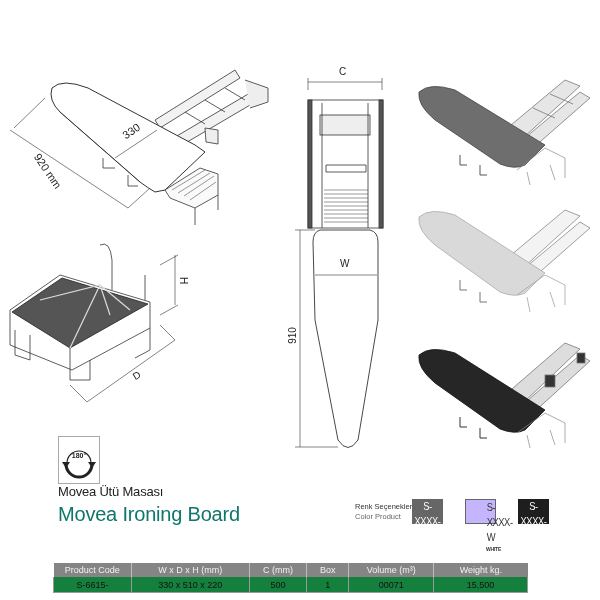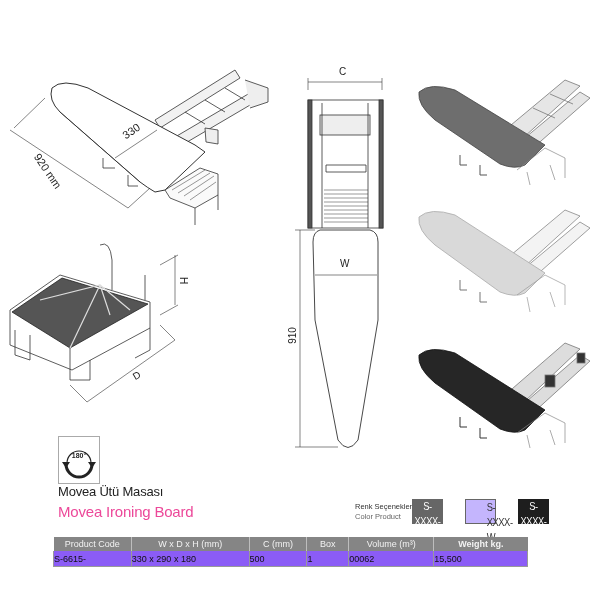--- a/index.html
+++ b/index.html
@@ -1,33 +1,33 @@
 <!DOCTYPE html>
 <html><head>
 <meta charset="utf-8">
 <style>
   html, body { margin:0; padding:0; background:#ffffff; }
   body { width:600px; height:600px; position:relative; overflow:hidden; font-family:"Liberation Sans", sans-serif; color:#222; }
   .abs { position:absolute; }
   svg { display:block; }
   .title-tr { position:absolute; left:58px; top:484px; font-size:13px; color:#222; letter-spacing:-0.2px; }
-  .title-en { position:absolute; left:58px; top:503px; font-size:15px; color:#ec4899; letter-spacing:-0.2px; }
+  .title-en { position:absolute; left:58px; top:503px; font-size:20px; color:#0f766e; letter-spacing:-0.2px; }
   .rotate-badge { position:absolute; left:58px; top:436px; width:40px; height:46px; border:1px solid #aaa; background:#fff; }
   .color-label { position:absolute; left:355px; top:502px; font-size:7.5px; line-height:10px; color:#333; }
   .color-label .en { color:#666; }
   .swatch { position:absolute; top:499px; width:31px; height:25px; box-sizing:border-box; text-align:center; font-family:Liberation Sans, sans-serif; }
   .swatch .code { display:block; font-size:11px; line-height:15px; letter-spacing:-0.5px; transform:scaleX(0.85); }
   .swatch .name { display:block; font-size:5px; line-height:8px; font-weight:bold; letter-spacing:-0.2px; }
   .sw-grey { left:412px; background:#666; color:#fff; }
   .sw-white { left:465px; background:#c4b5fd; border:1px solid #666; color:#333;padding-left:20px; }
   .sw-anth { left:518px; background:#1e1e1e; color:#fff; }
-  table.spec { position:absolute; left:53px; top:537px; width:475px; border-collapse:collapse; font-size:9px; }
+  table.spec { position:absolute; left:53px; top:563px; width:475px; border-collapse:collapse; font-size:9px; }
   table.spec th { background:#858585; color:#f2f2f2; font-weight:normal; height:14px; border-right:1px solid #bdbdbd; padding:0; text-align:center; transform-origin:center; }
-  table.spec th:last-child { border-right:none;font-weight:bold; }
-  table.spec td { background:#8b5cf6; color:#111; height:15px; border-right:1px solid #999; border-bottom:1px solid #999; padding:0; }
+  table.spec th:last-child { border-right:none; }
+  table.spec td { background:#15803d; color:#111; height:15px; border-right:1px solid #999; border-bottom:1px solid #999; padding:0; text-align:center; }
   table.spec td:first-child { border-left:1px solid #999; }
   .dim { font-size:10px; color:#222; position:absolute; }
 </style>
 </head>
 <body>
 
 <div class="abs" style="left:0;top:50px;width:280px;height:180px;">
   <svg width="280" height="180" viewBox="0 0 280 180">
     <g fill="none" stroke="#333" stroke-width="0.8">
 
@@ -178,20 +178,20 @@
       <th>W x D x H (mm)</th>
       <th>C (mm)</th>
       <th>Box</th>
       <th>Volume (m³)</th>
       <th>Weight kg.</th>
     </tr>
   </thead>
   <tbody>
     <tr>
       <td>S-6615-</td>
-      <td>330 x 290 x 180</td>
+      <td>330 x 510 x 220</td>
       <td>500</td>
       <td>1</td>
-      <td>00062</td>
+      <td>00071</td>
       <td>15,500</td>
     </tr>
   </tbody>
 </table>
 
 </body></html>

